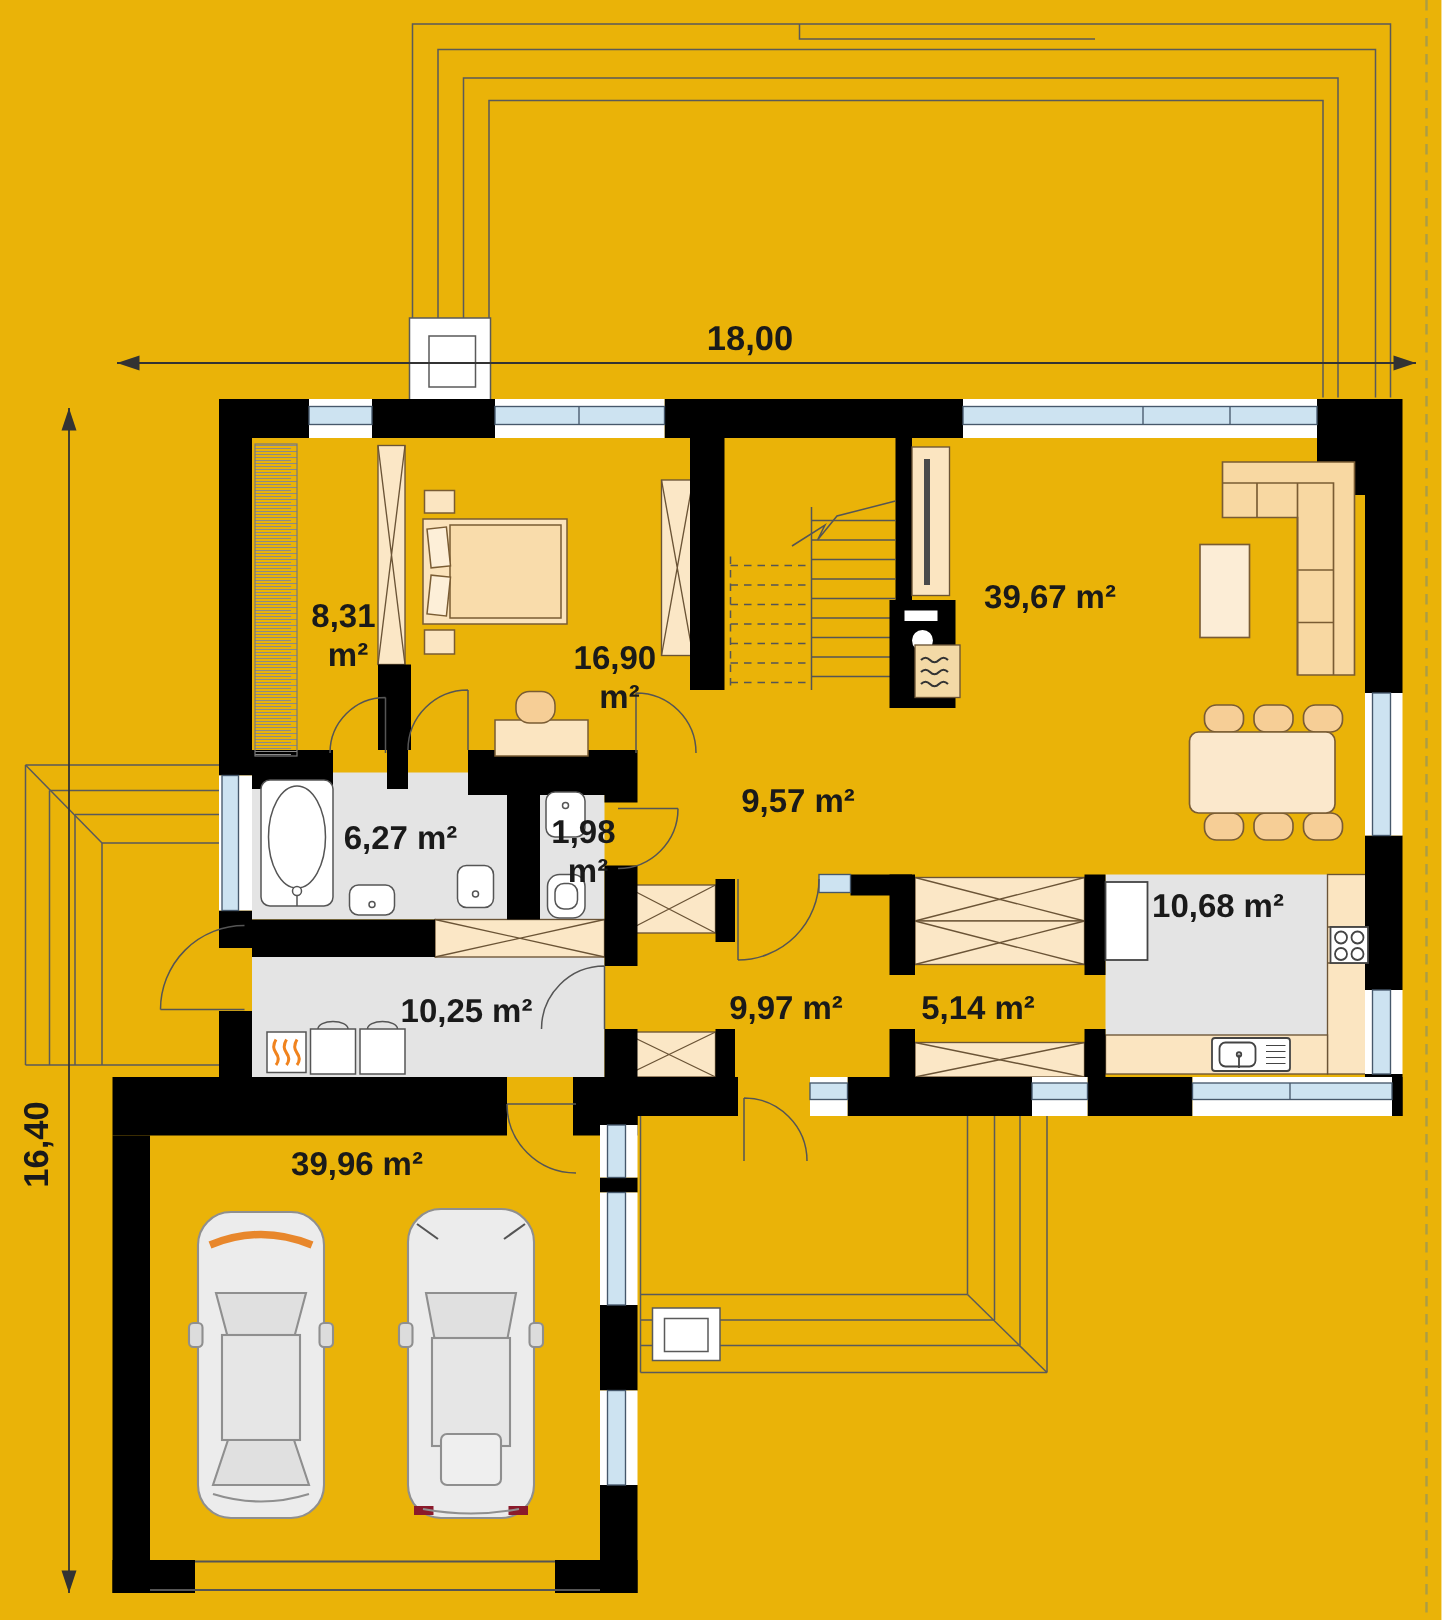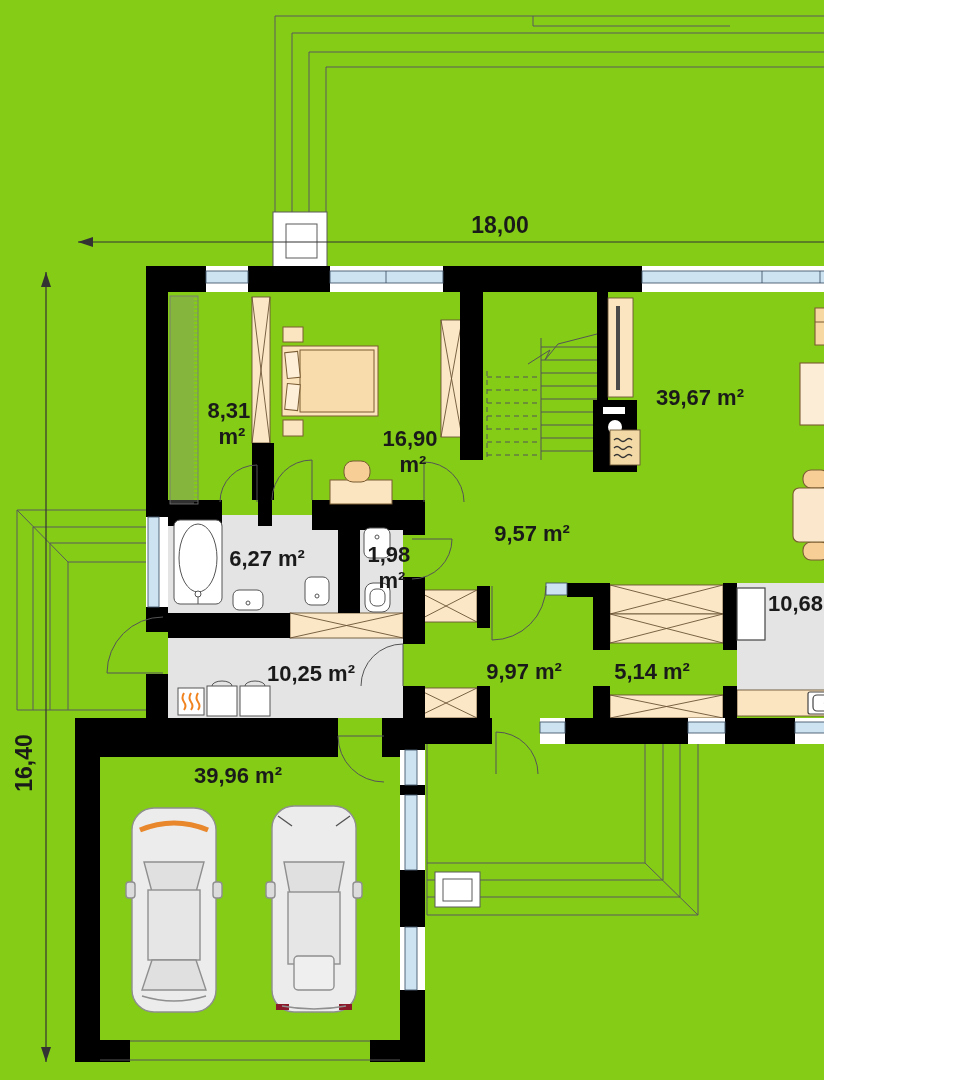--- a/index.html
+++ b/index.html
@@ -1,16 +1,16 @@
 <!DOCTYPE html>
 <html><head>
 <meta charset="utf-8">
 <style>
   html,body{margin:0;padding:0;background:#ffffff;}
-  .page{width:824px;height:1080px;position:relative;background:#84cc16;overflow:hidden;}
+  .page{width:961px;height:1080px;position:relative;background:#eab308;overflow:hidden;}
   svg{display:block;}
   text{font-family:"Liberation Sans","DejaVu Sans",sans-serif;font-weight:700;fill:#1a1a1a;}
   .room-label{font-size:22px;}
   .dim-label{font-size:23px;}
 </style>
 </head>
 <body>
 
 <div class="page">
 <svg width="961" height="1080" viewBox="0 0 961 1080">

